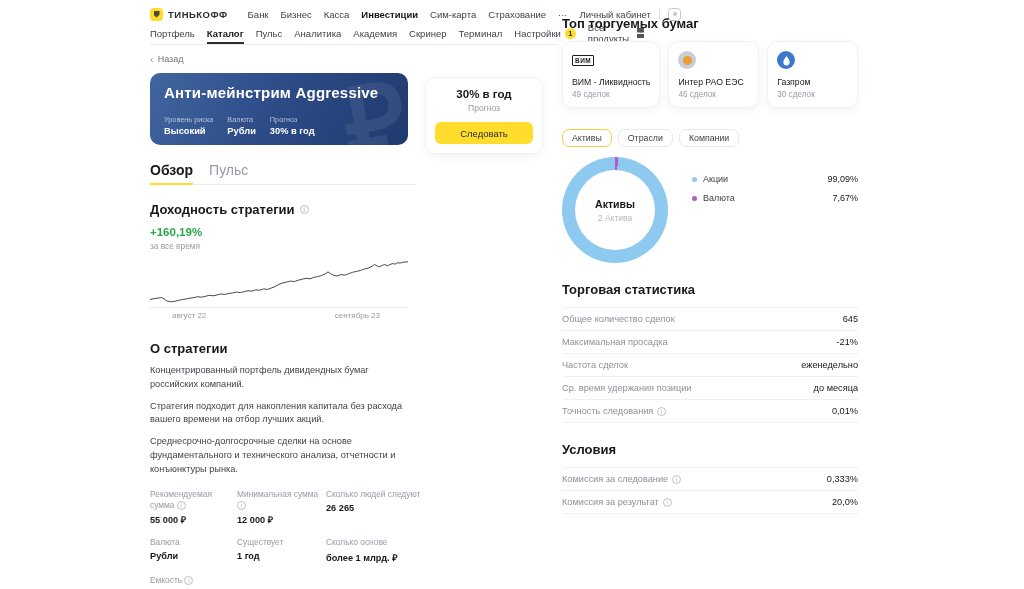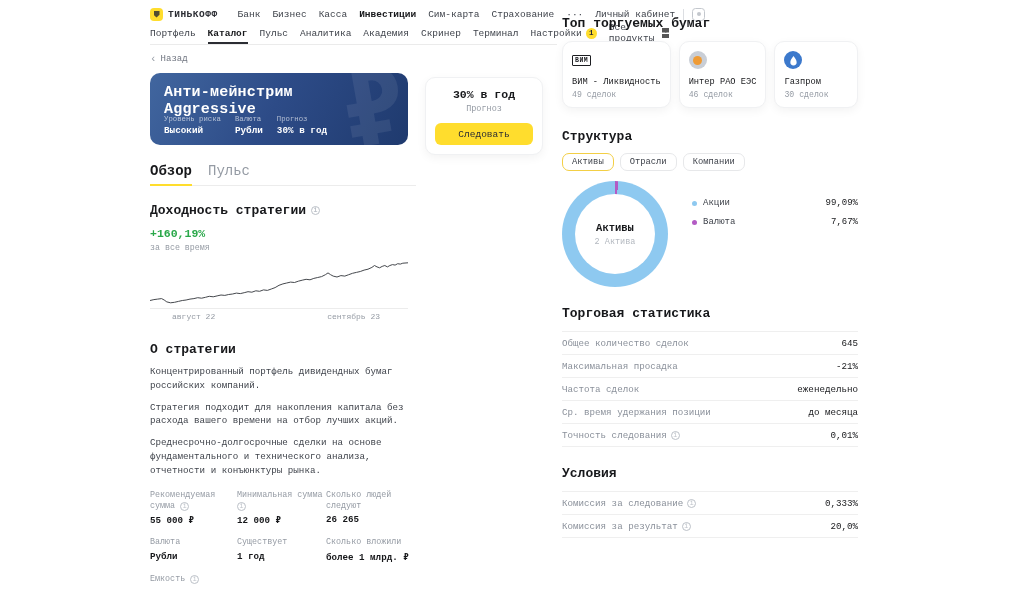--- a/index.html
+++ b/index.html
@@ -1,18 +1,18 @@
 <!DOCTYPE html>
 <html><head>
 <meta charset="utf-8">
 <style>
   * { box-sizing: border-box; }
   html,body { margin:0; padding:0; background:#fff; }
   .page { position:relative; width:920px; height:589px; background:#fff; overflow:hidden;
-          font-family:Liberation Mono, monospace; color:#333; }
+          font-family:Liberation Sans, sans-serif; color:#333; }
   .left-col { position:absolute; left:150px; top:0; width:407px; }
   .right-col { position:absolute; left:562px; top:0; width:296px; }
 
   
   .nav1 { display:flex; align-items:center; height:22px; margin-top:3px; font-size:9.5px; color:#3f434b; gap:12px; }
   .logo { display:flex; align-items:center; gap:5px; margin-right:8px; cursor:pointer; }
   .logo-emblem { width:13px; height:13px; border-radius:4px; background:#ffdd2d; position:relative; flex:0 0 auto; }
   .logo-emblem::after { content:""; position:absolute; left:3.5px; top:3px; width:6px; height:7px;
       background:#333; clip-path:polygon(0 0,100% 0,100% 60%,50% 100%,0 60%); opacity:.85; }
   .logo-text { font-weight:700; font-size:9.5px; letter-spacing:.5px; color:#2b2d33; }
@@ -247,21 +247,21 @@
         </div>
         <div>
           <div class="stat-label">Валюта</div>
           <div class="stat-value">Рубли</div>
         </div>
         <div>
           <div class="stat-label">Существует</div>
           <div class="stat-value">1 год</div>
         </div>
         <div>
-          <div class="stat-label">Сколько вложили</div>
+          <div class="stat-label">Сколько основе</div>
           <div class="stat-value">более 1 млрд. ₽</div>
         </div>
         <div>
           <div class="stat-label"><span>Емкость</span> <span class="info"></span></div>
           <div class="stat-value">3 000 000 000 ₽</div>
         </div>
       </div>
     </section>
 
   </div>
@@ -294,21 +294,20 @@
             </span>
           </div>
           <div class="sec-name">Газпром</div>
           <div class="sec-deals">30 сделок</div>
         </div>
       </div>
     </section>
 
 
     <section class="structure">
-      <h2 class="sec">Структура</h2>
       <div class="pills">
         <span class="pill active">Активы</span>
         <span class="pill">Отрасли</span>
         <span class="pill">Компании</span>
       </div>
       <div class="struct-body">
         <div class="donut-wrap">
           <div class="donut-ring" style="background: conic-gradient(rgb(179, 91, 196) 0deg, rgb(179, 91, 196) 0.91%, rgb(142, 201, 240) 0.91%, rgb(142, 201, 240) 100%);"></div>
           <div class="donut-hole">
             <div class="donut-title">Активы</div>

